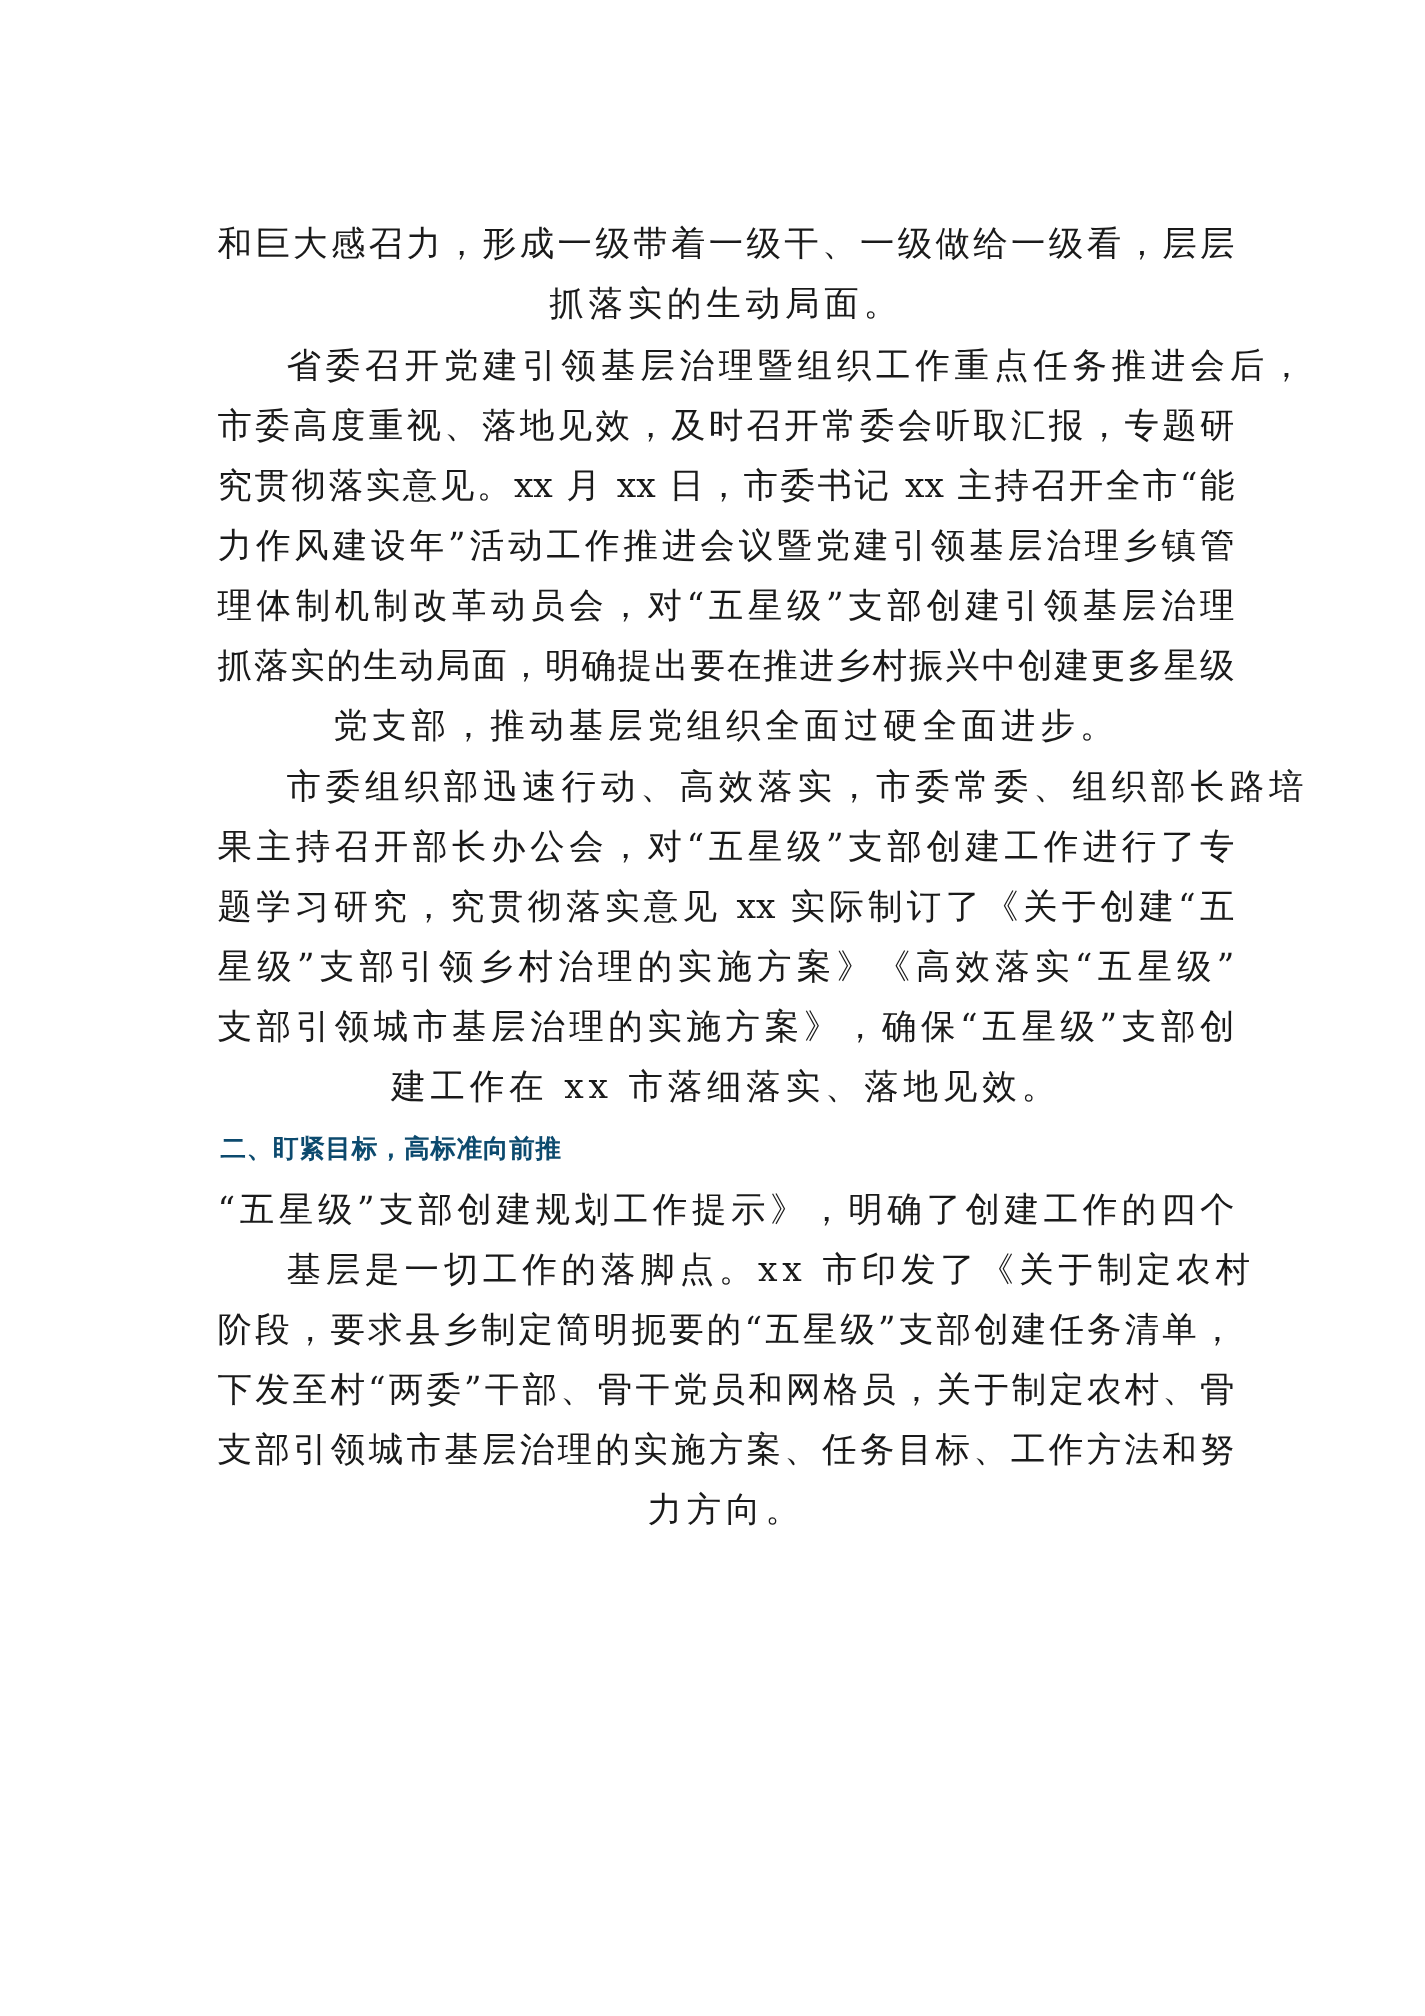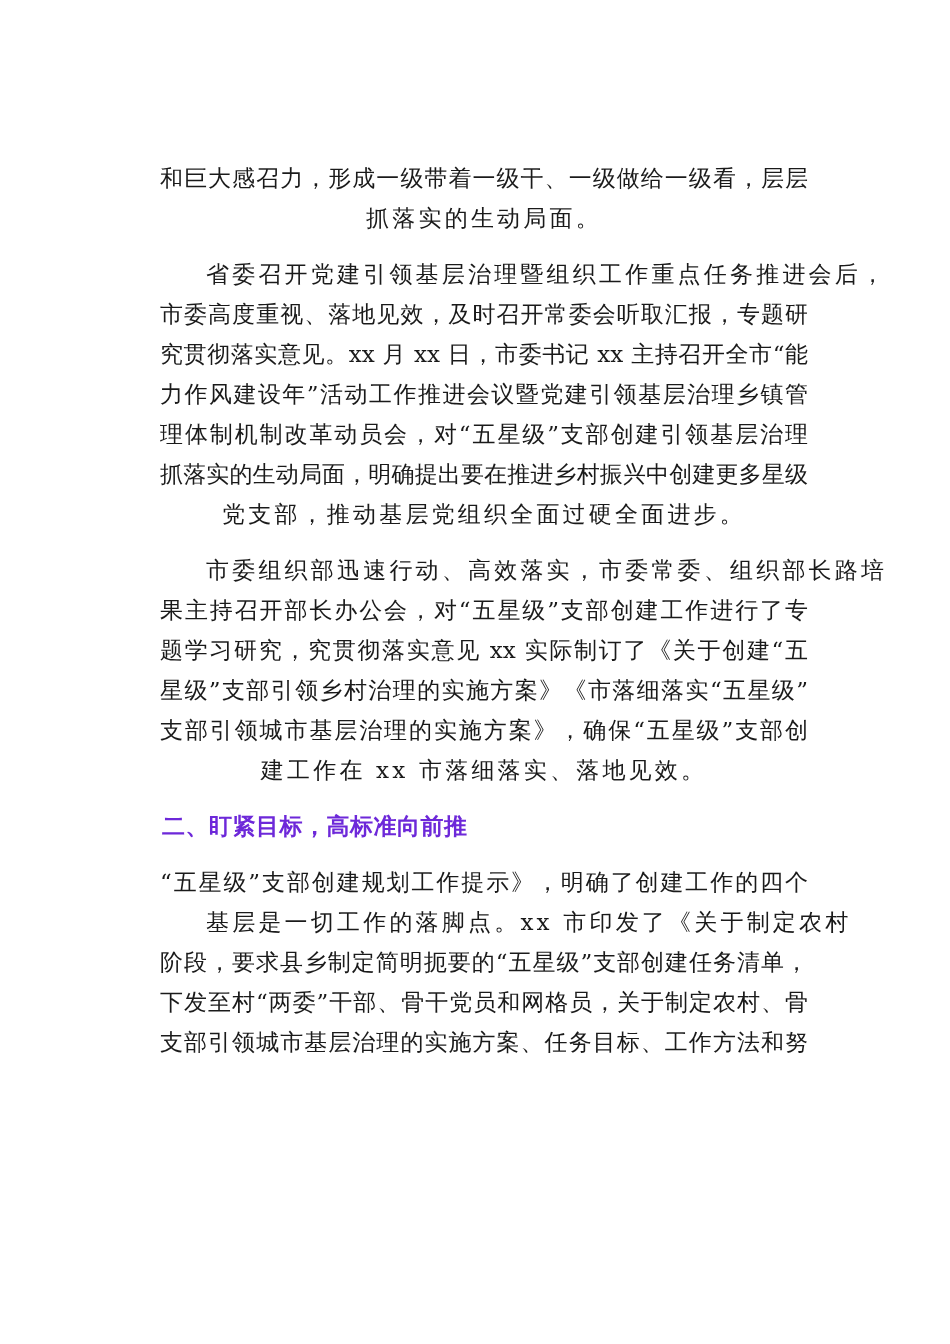--- a/index.html
+++ b/index.html
@@ -13,29 +13,29 @@
     color: #1a1a1a;
     white-space: nowrap;
     letter-spacing: 3.2px;
     text-align: center;
   }
   .line.justify { text-align: justify; text-align-last: justify; letter-spacing: 0; }
   .indent { padding-left: 46px; }
   .heading {
     font-family: "DejaVu Sans", "Liberation Sans", sans-serif;
     font-weight: bold;
-    font-size: 23px;
+    font-size: 17px;
     line-height: 40px;
     height: 40px;
-    color: #6d28d9;
+    color: #0c4a6e;
     padding-left: 2px;
     letter-spacing: 0.5px;
     white-space: nowrap;
   }
-  .para { margin: 16px; }
+  .para { margin: 1px; }
 </style>
 </head>
 <body>
 
 <div class="page">
 
   <div class="para">
     <div class="line justify">和巨大感召力，形成一级带着一级干、一级做给一级看，层层</div>
     <div class="line">抓落实的生动局面。</div>
   </div>
@@ -47,30 +47,31 @@
     <div class="line justify">力作风建设年”活动工作推进会议暨党建引领基层治理乡镇管</div>
     <div class="line justify">理体制机制改革动员会，对“五星级”支部创建引领基层治理</div>
     <div class="line justify">抓落实的生动局面，明确提出要在推进乡村振兴中创建更多星级</div>
     <div class="line">党支部，推动基层党组织全面过硬全面进步。</div>
   </div>
 
   <div class="para">
     <div class="line indent">市委组织部迅速行动、高效落实，市委常委、组织部长路培</div>
     <div class="line justify">果主持召开部长办公会，对“五星级”支部创建工作进行了专</div>
     <div class="line justify">题学习研究，究贯彻落实意见 xx 实际制订了《关于创建“五</div>
-    <div class="line justify">星级”支部引领乡村治理的实施方案》《市落细落实“五星级”</div>
+    <div class="line justify">星级”支部引领乡村治理的实施方案》《高效落实“五星级”</div>
     <div class="line justify">支部引领城市基层治理的实施方案》，确保“五星级”支部创</div>
     <div class="line">建工作在 xx 市落细落实、落地见效。</div>
   </div>
 
   <div class="para">
     <div class="heading indent">二、盯紧目标，高标准向前推</div>
   </div>
 
   <div class="para">
     <div class="line justify">“五星级”支部创建规划工作提示》，明确了创建工作的四个</div>
     <div class="line indent">基层是一切工作的落脚点。xx 市印发了《关于制定农村</div>
     <div class="line justify">阶段，要求县乡制定简明扼要的“五星级”支部创建任务清单，</div>
     <div class="line justify">下发至村“两委”干部、骨干党员和网格员，关于制定农村、骨</div>
     <div class="line justify">支部引领城市基层治理的实施方案、任务目标、工作方法和努</div>
+    <div class="line">力方向。</div>
   </div>
 
 </div>
 
 </body></html>

